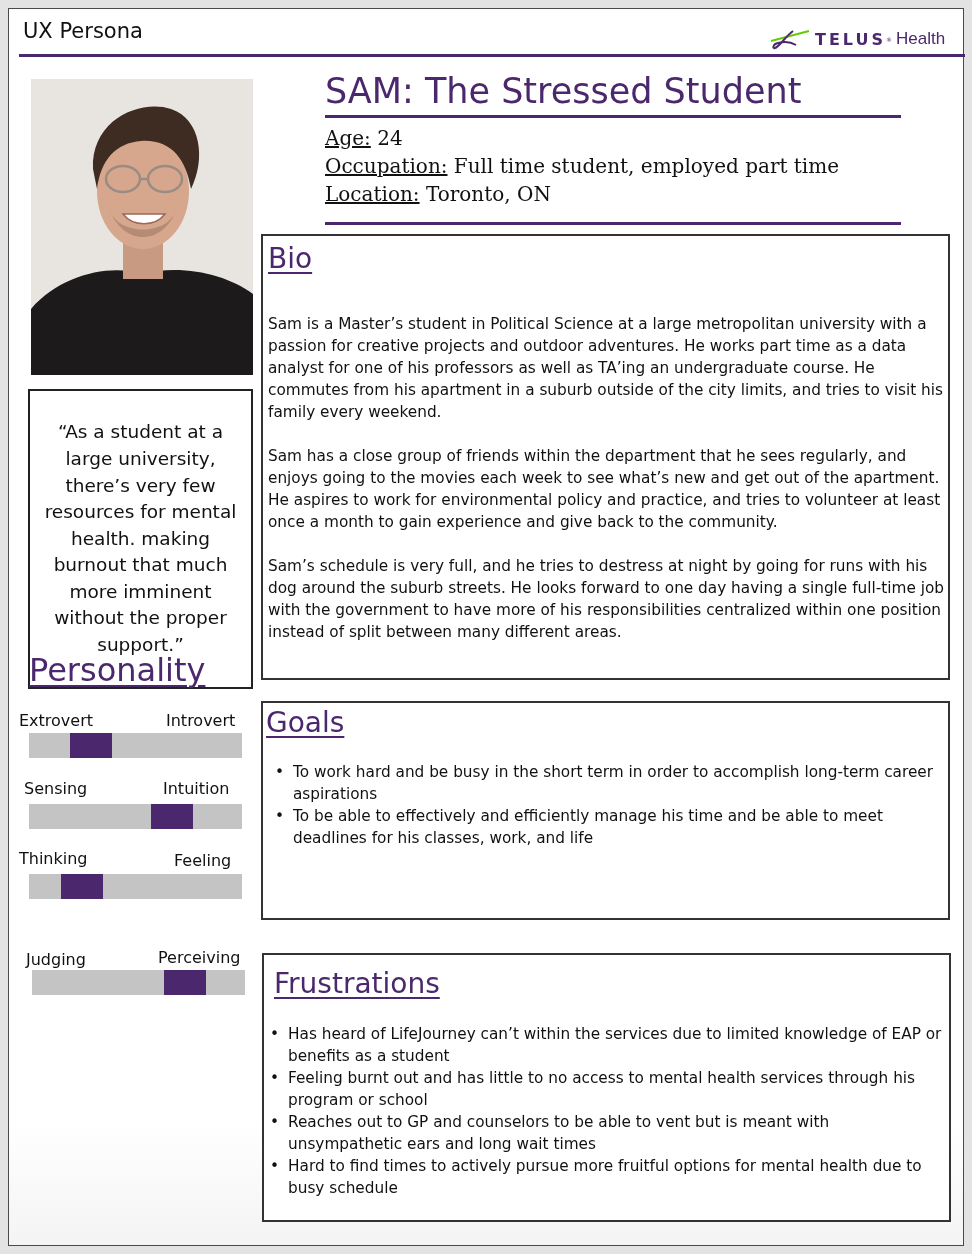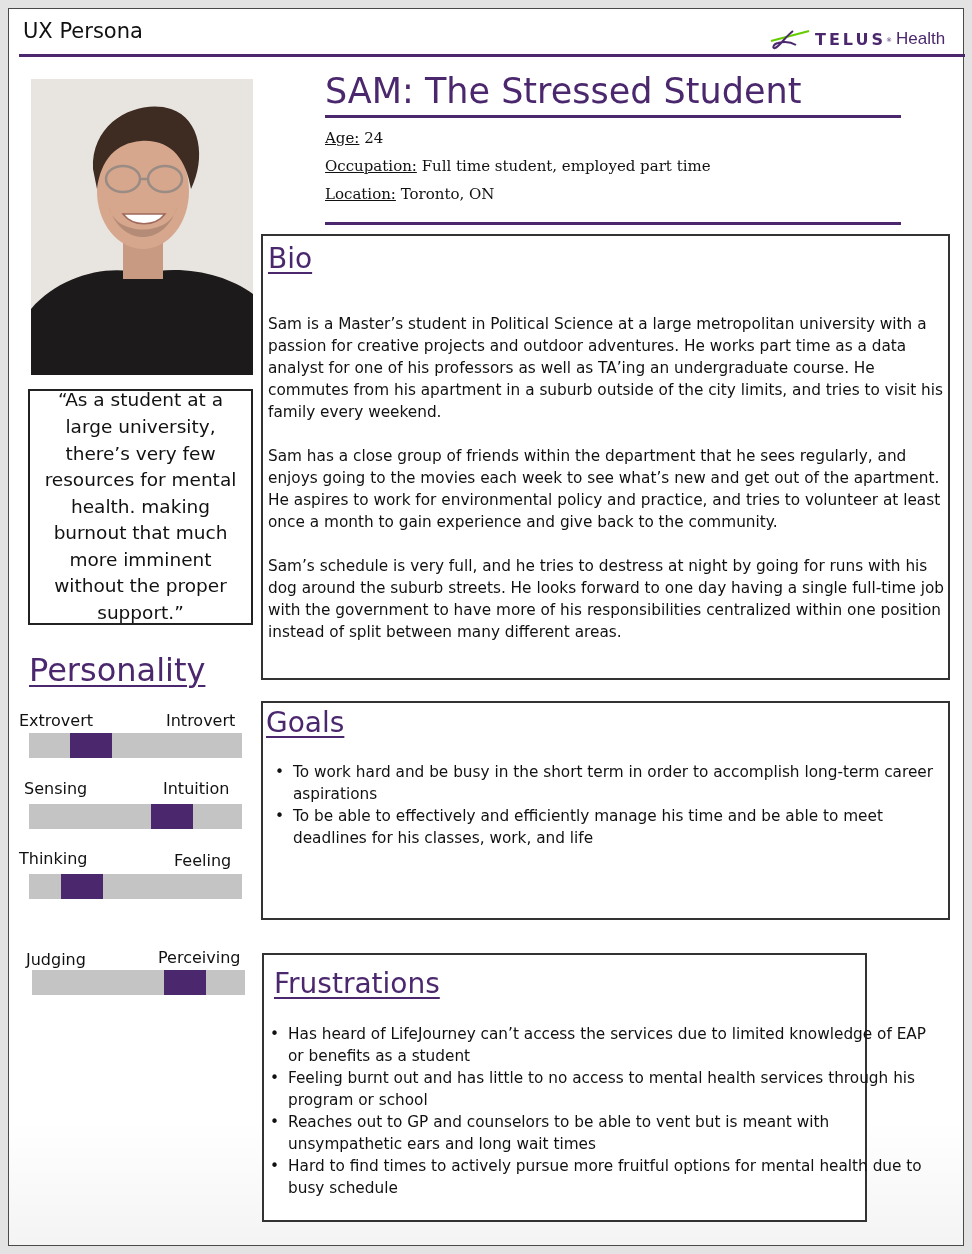--- a/index.html
+++ b/index.html
@@ -43,26 +43,26 @@
     overflow: hidden; background: #e9e5e1;
   }
   .photo svg { width: 100%; height: 100%; display: block; }
 
   .name-block { position: absolute; left: 316px; top: 58px; width: 576px; }
   .persona-name {
     font-family: "DejaVu Sans", sans-serif; color: #4b286d;
     font-size: 35px; line-height: 48px;
   }
   .rule { height: 3px; background: #4b286d; }
-  .facts { margin-top: 6px; font-family: "DejaVu Serif", serif; font-size: 15px; line-height: 28px; color: #111; }
+  .facts { margin-top: 6px; font-family: "DejaVu Serif", serif; font-size: 20px; line-height: 28px; color: #111; }
   .facts .k { text-decoration: underline; }
   .rule2 { margin-top: 14px; }
 
   .quote-box {
-    position: absolute; left: 19px; top: 380px; width: 225px; height: 236px;
+    position: absolute; left: 19px; top: 380px; width: 225px; height: 300px;
     border: 2px solid #222; box-sizing: border-box;
     display: flex; align-items: center; justify-content: center;
     text-align: center;
     font-family: "DejaVu Sans", sans-serif; font-size: 18.5px; line-height: 26.6px; color: #111;
     padding: 6px 4px;
   }
 
   .section-title {
     font-family: "DejaVu Sans", sans-serif; color: #4b286d; text-decoration: underline;
     text-underline-offset: 4px; text-decoration-thickness: 2px;
@@ -176,25 +176,25 @@
   <div class="box goals" style="left:252px; top:692px; width:689px; height:219px;">
     <div class="section-title" style="left:3px; top:3px;">Goals</div>
     <div class="body" style="left:8px; top:58px; width:668px;">
       <ul class="bul">
         <li>To work hard and be busy in the short term in order to accomplish long-term career aspirations</li>
         <li>To be able to effectively and efficiently manage his time and be able to meet deadlines for his classes, work, and life</li>
       </ul>
     </div>
   </div>
 
-  <div class="box frustrations" style="left:253px; top:944px; width:605px; height:269px;">
+  <div class="box frustrations" style="left:253px; top:944px; width:689px; height:269px;">
     <div class="section-title" style="left:10px; top:12px;">Frustrations</div>
     <div class="body" style="left:2px; top:68px; width:680px;">
       <ul class="bul">
-        <li>Has heard of LifeJourney can’t access the services due to limited knowledge of EAP or benefits as a student</li>
+        <li>Has heard of LifeJourney can’t within the services due to limited knowledge of EAP or benefits as a student</li>
         <li>Feeling burnt out and has little to no access to mental health services through his program or school</li>
         <li>Reaches out to GP and counselors to be able to vent but is meant with unsympathetic ears and long wait times</li>
         <li>Hard to find times to actively pursue more fruitful options for mental health due to busy schedule</li>
       </ul>
     </div>
   </div>
 
 </div>
 
 </body></html>

